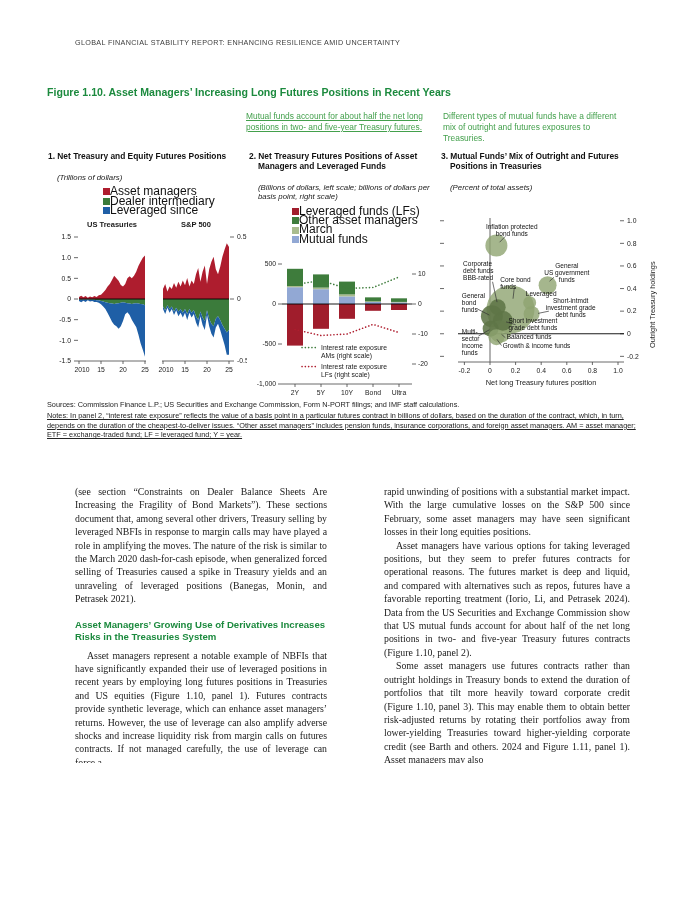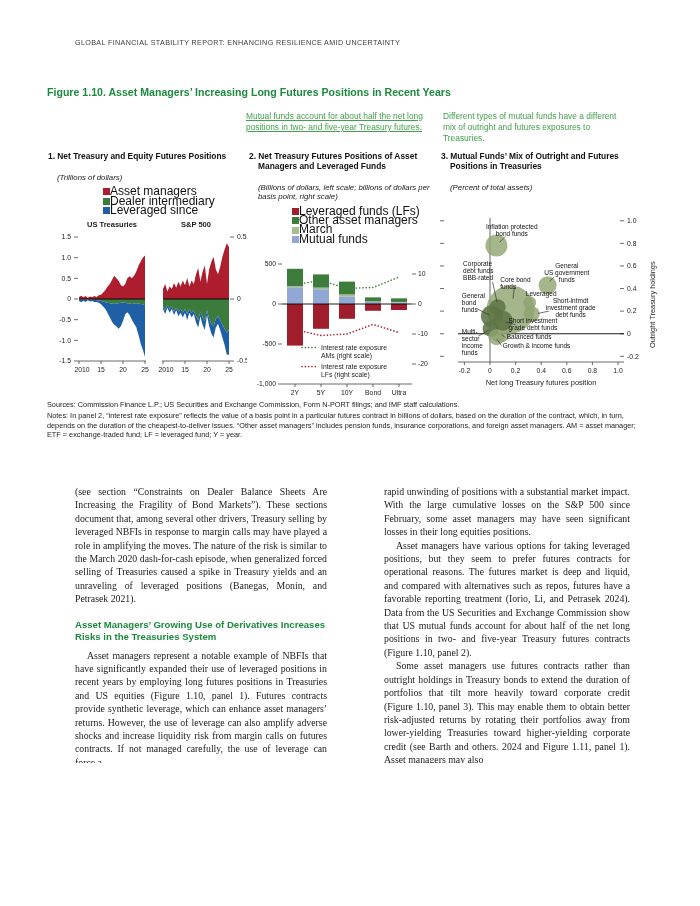--- a/index.html
+++ b/index.html
@@ -12,21 +12,21 @@
   .panel1{left:45px;width:202px;} .panel2{left:246px;width:194px;} .panel3{left:438px;width:212px;}
   .ptitle{font-weight:bold;font-size:8.4px;line-height:1.18;color:#111;padding-left:12px;text-indent:-9px;}
   .psub{font-style:italic;font-size:7.8px;line-height:1.2;color:#222;padding-left:12px;margin-top:11px;}
   .legend{margin:5px 0 0 58px;}
   .legend2{margin-left:46px;}
   .lrow{display:flex;align-items:center;gap:0;font-size:12px;line-height:9.4px;color:#111;}
   .sw{width:7px;height:7px;display:inline-block;flex:0 0 auto;}
   svg{display:block;}
   .y3label{position:absolute;left:648px;top:348px;transform:rotate(-90deg);transform-origin:0 0;white-space:nowrap;font-size:7.4px;color:#222;}
   .sources{position:absolute;left:47px;top:400px;width:604px;font-size:7.3px;color:#222;line-height:1.3;}
-  .notes{position:absolute;left:47px;top:411px;width:604px;font-size:7.3px;color:#222;line-height:1.32;}
+  .notes{position:absolute;left:47px;top:411px;width:604px;font-size:7.3px;color:#222;line-height:1.32;text-decoration:underline;}
   .colL,.colR{position:absolute;top:485px;font-family:"Liberation Serif",serif;font-size:9.8px;line-height:1.37;color:#1a1a1a;text-align:justify;}
   .colL{left:75px;width:252px;} .colR{left:352px;width:246px;margin-left:32px;}
   .colL p,.colR p{margin:0;}
   p.ind{text-indent:12px;}
   h3.sec{font-family:"Liberation Sans",sans-serif;font-size:9.6px;line-height:1.25;color:#1c8a3e;margin:13px 0 6px 0;text-align:left;}
   .footer{position:absolute;left:75px;top:855px;display:flex;align-items:flex-end;gap:40px;font-size:10px;color:#222;}
   .pageno{font-style:italic;}
 </style>
 </head>
 <body>

